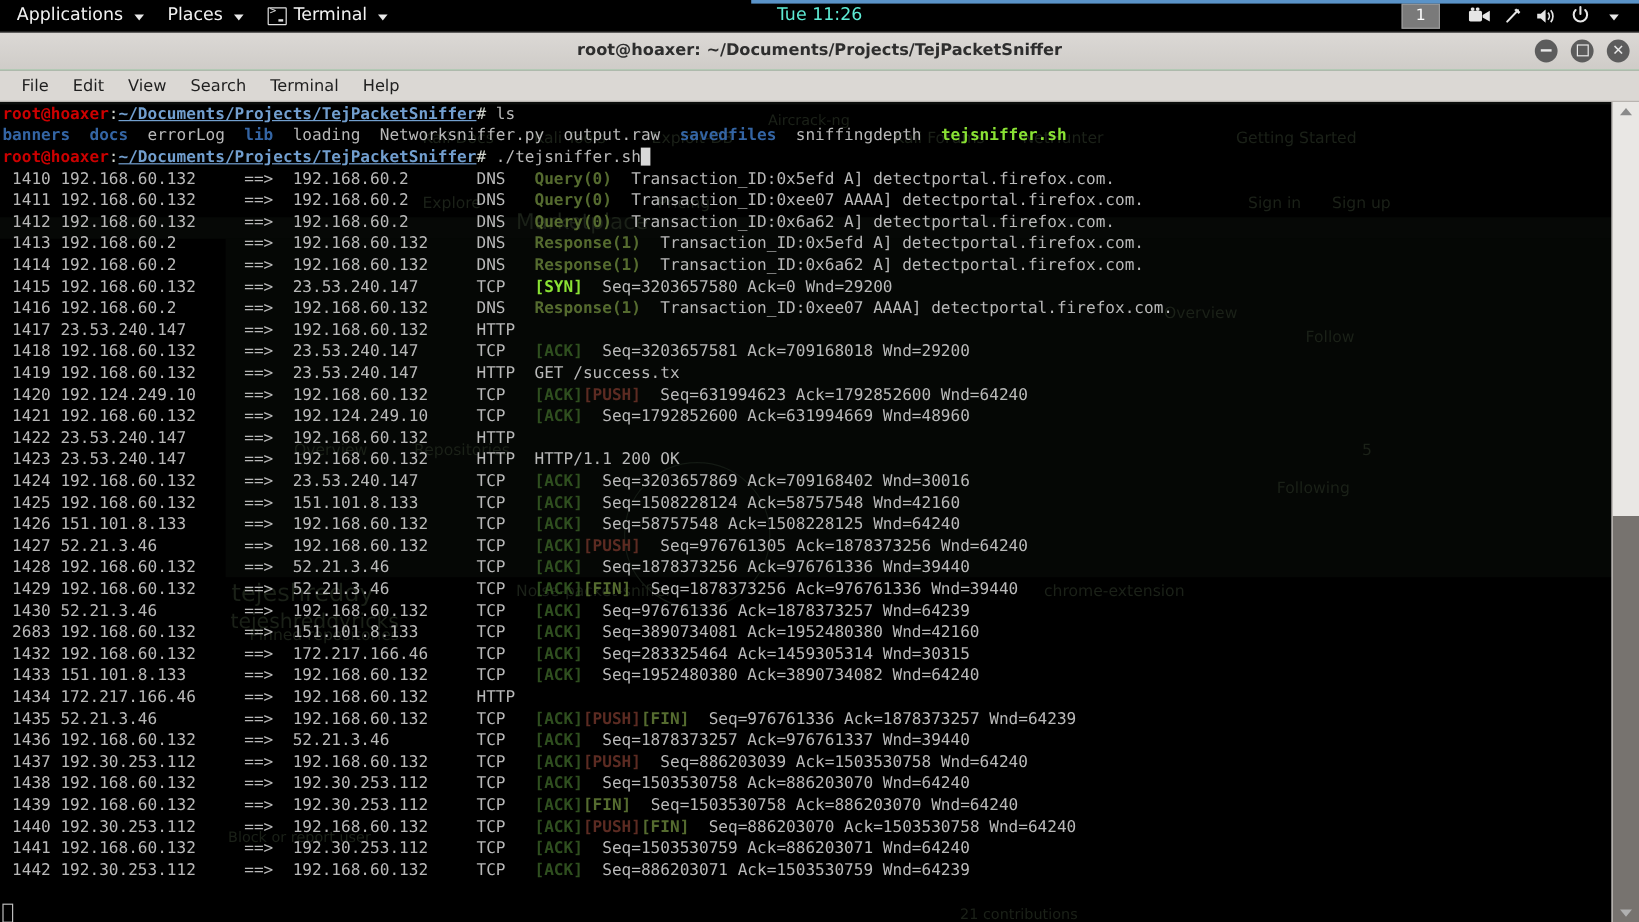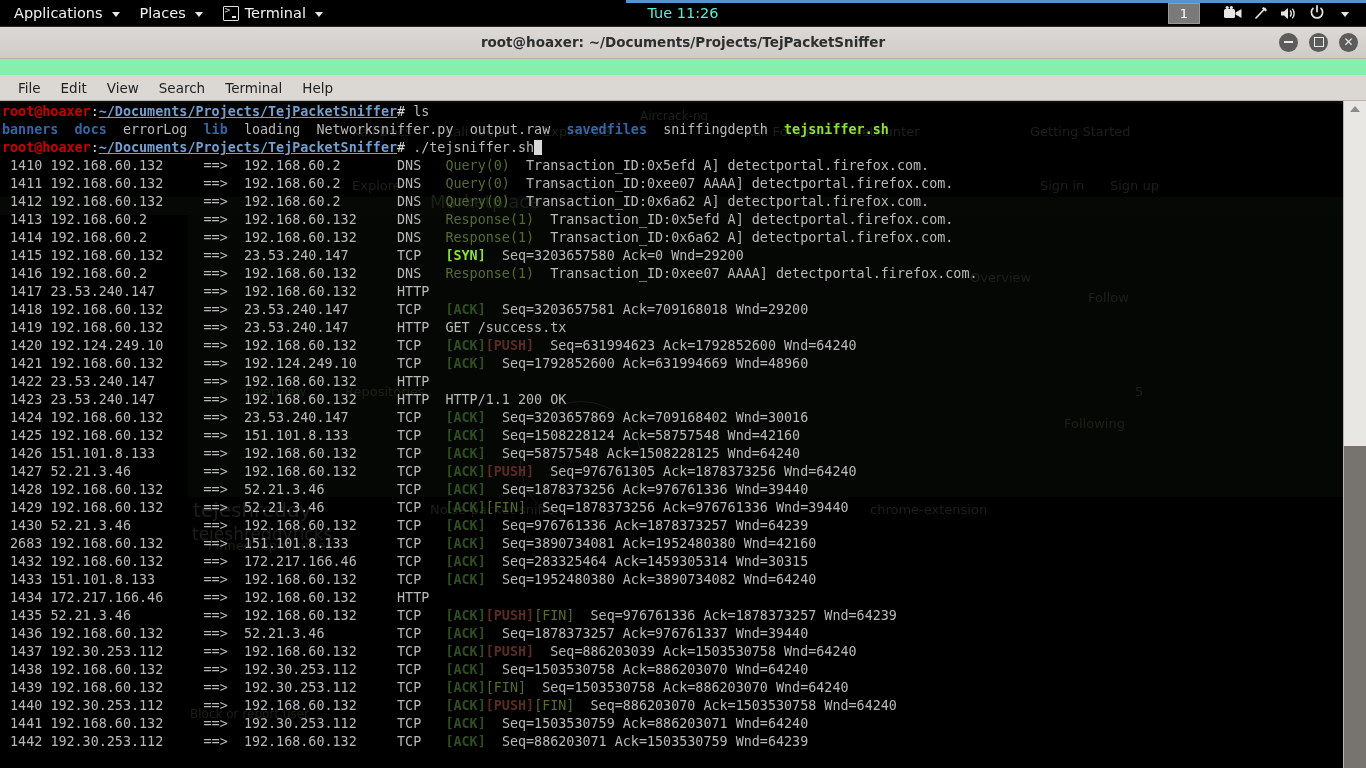--- a/index.html
+++ b/index.html
@@ -168,21 +168,20 @@
 
   #menubar {
     height: 25px;
     background: #dbd8d4;
     border-bottom: 1px solid #b8b4b0;
     display: flex;
     align-items: center;
     padding-left: 8px;
     font-size: 13.5px;
     color: #1f1f1f;
-    margin-top: 16px;
   }
   .menu-item {
     padding: 0 10px;
     height: 25px;
     display: flex;
     align-items: center;
     white-space: nowrap;
   }
 
   
@@ -233,21 +232,21 @@
   .line {
     height: 18px;
     white-space: pre;
     color: #d0d0d0;
   }
   .c-red    { color: #cc0000; font-weight: bold; }
   .c-white  { color: #d3d7cf; }
   .c-blue   { color: #3465a4; font-weight: bold; }
   .c-lblue  { color: #729fcf; font-weight: bold; text-decoration: underline; }
   .c-lgreen { color: #8ae234; font-weight: bold; }
-  .c-olive  { color: #556b2f; font-weight: normal; }
+  .c-olive  { color: #556b2f; font-weight: bold; }
   .c-maroon { color: #5c2b22; font-weight: bold; }
   .c-dgreen { color: #2f4f1f; font-weight: bold; }
   .c-gray   { color: #b9b9b9; }
 
   .cursor-block {
     display: inline-block;
     width: 8px;
     height: 15px;
     background: #d8d8d8;
     vertical-align: -3px;

